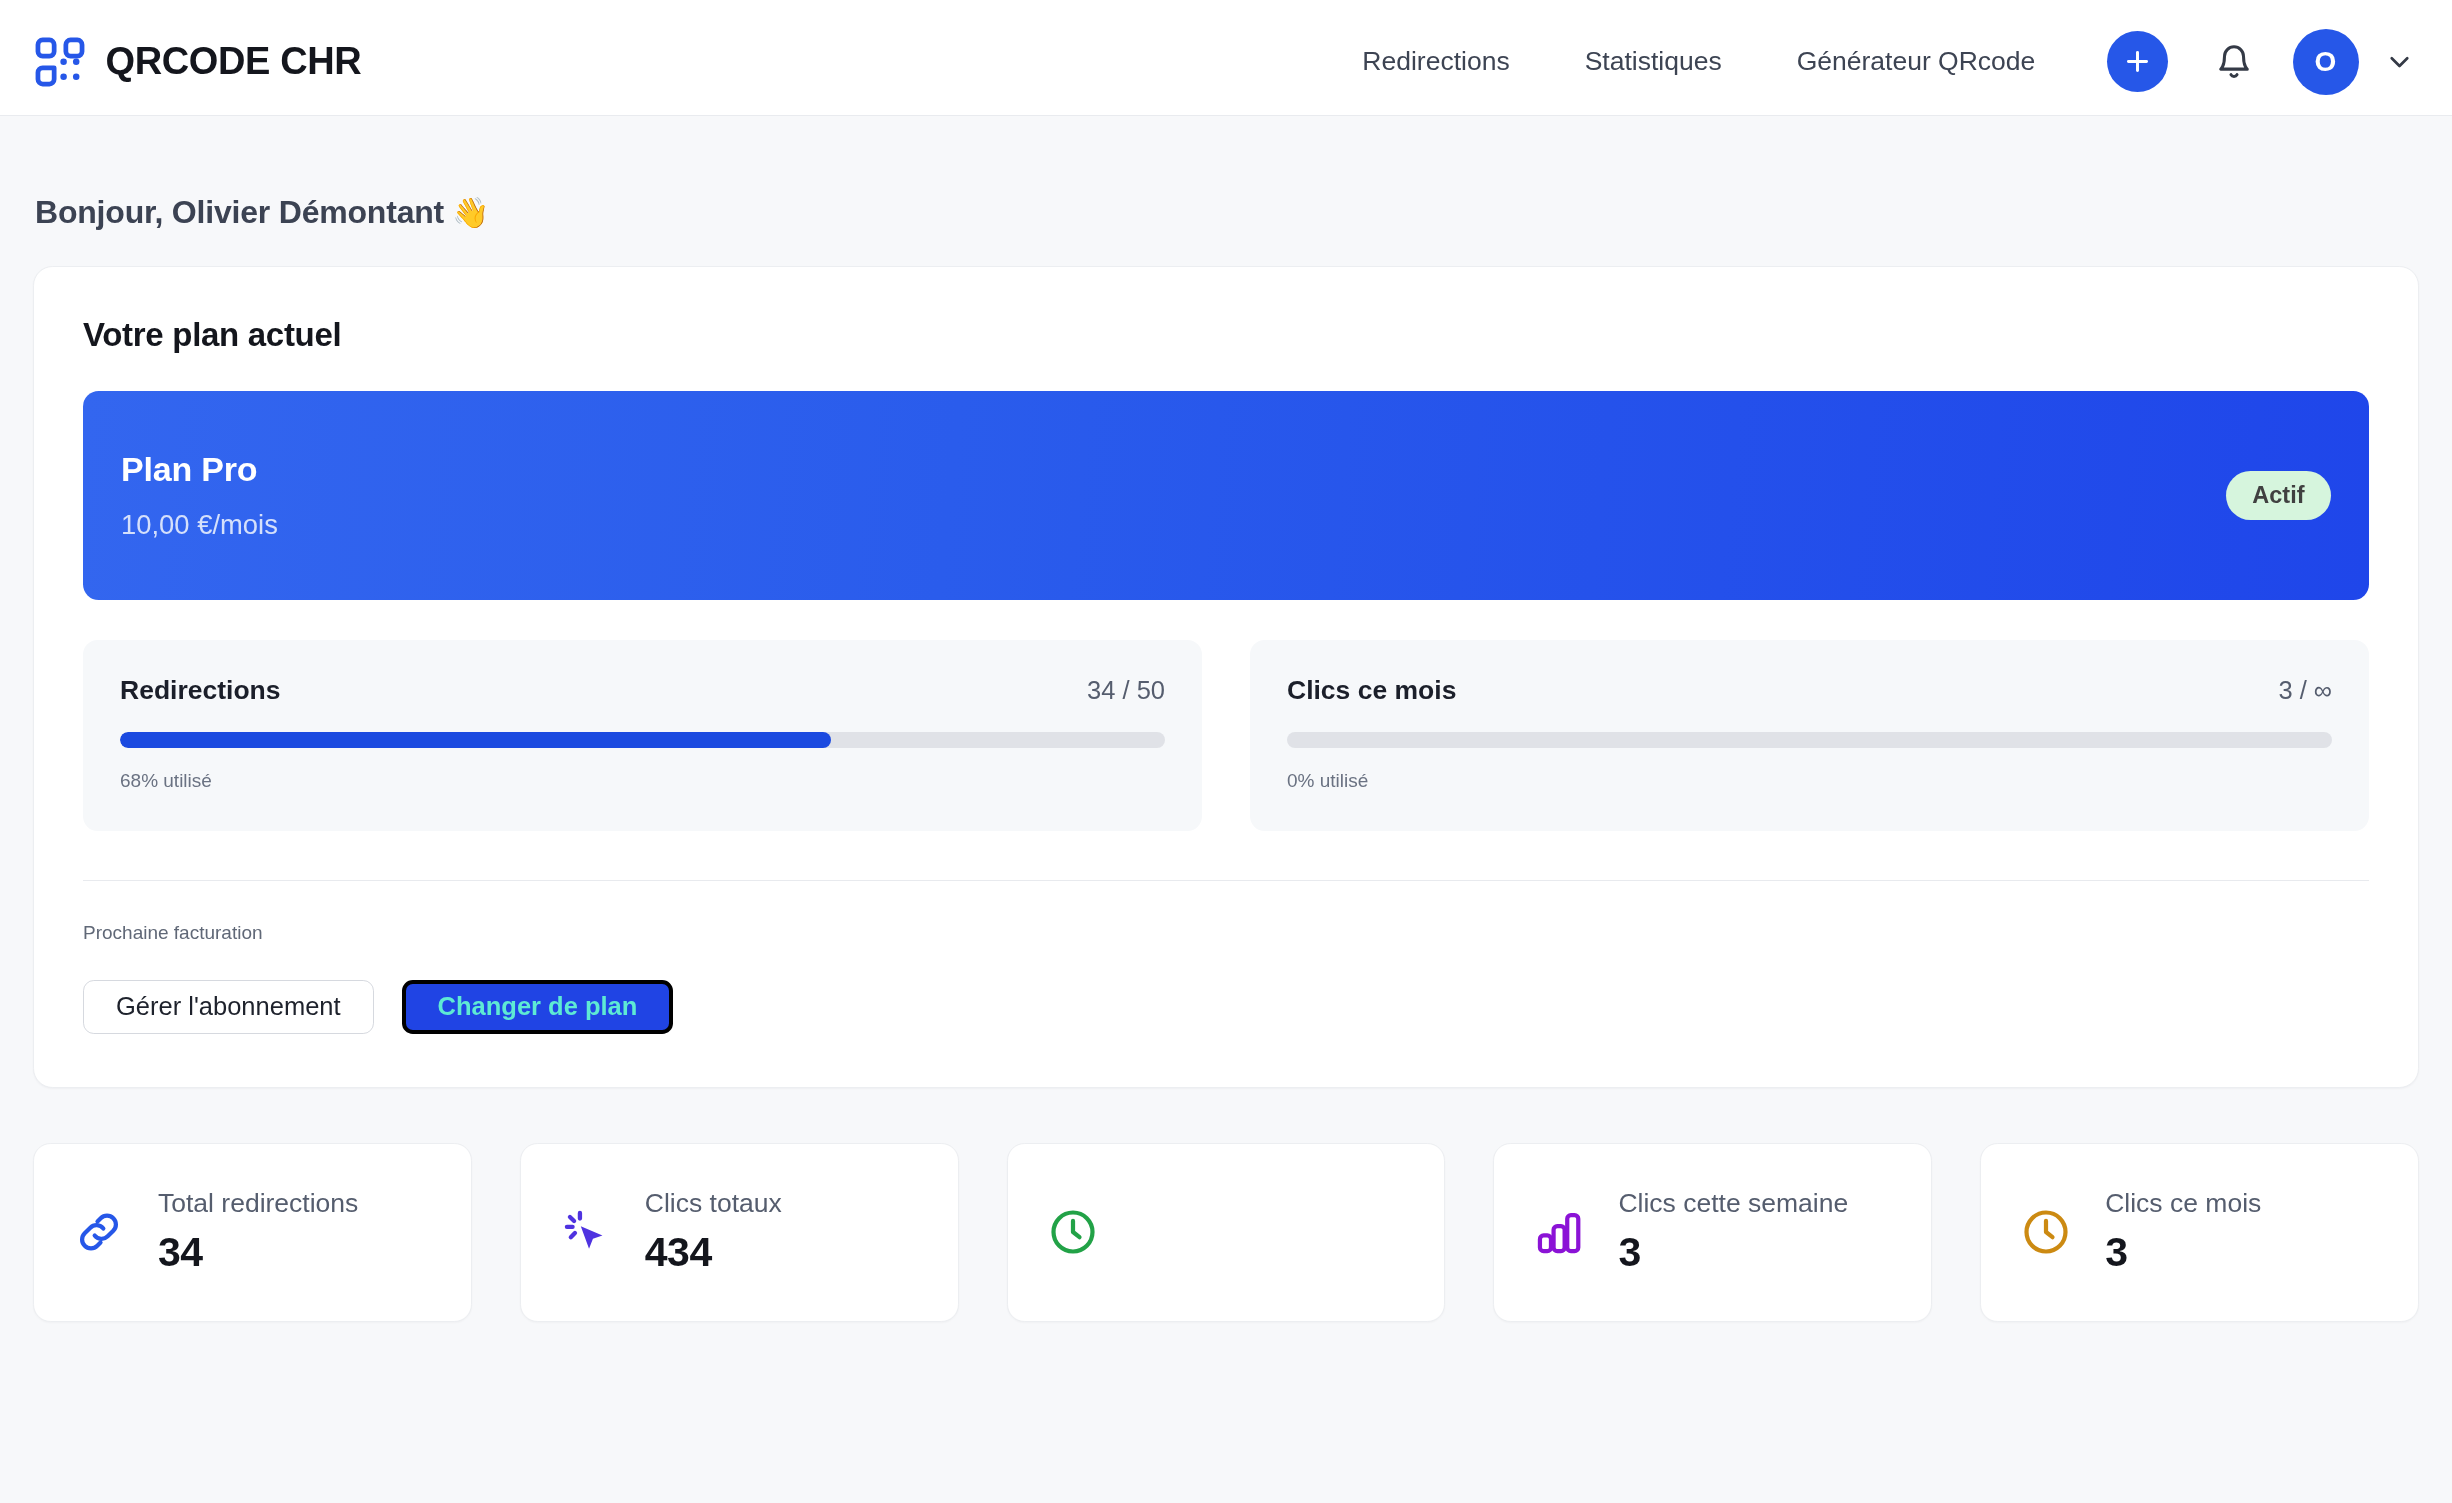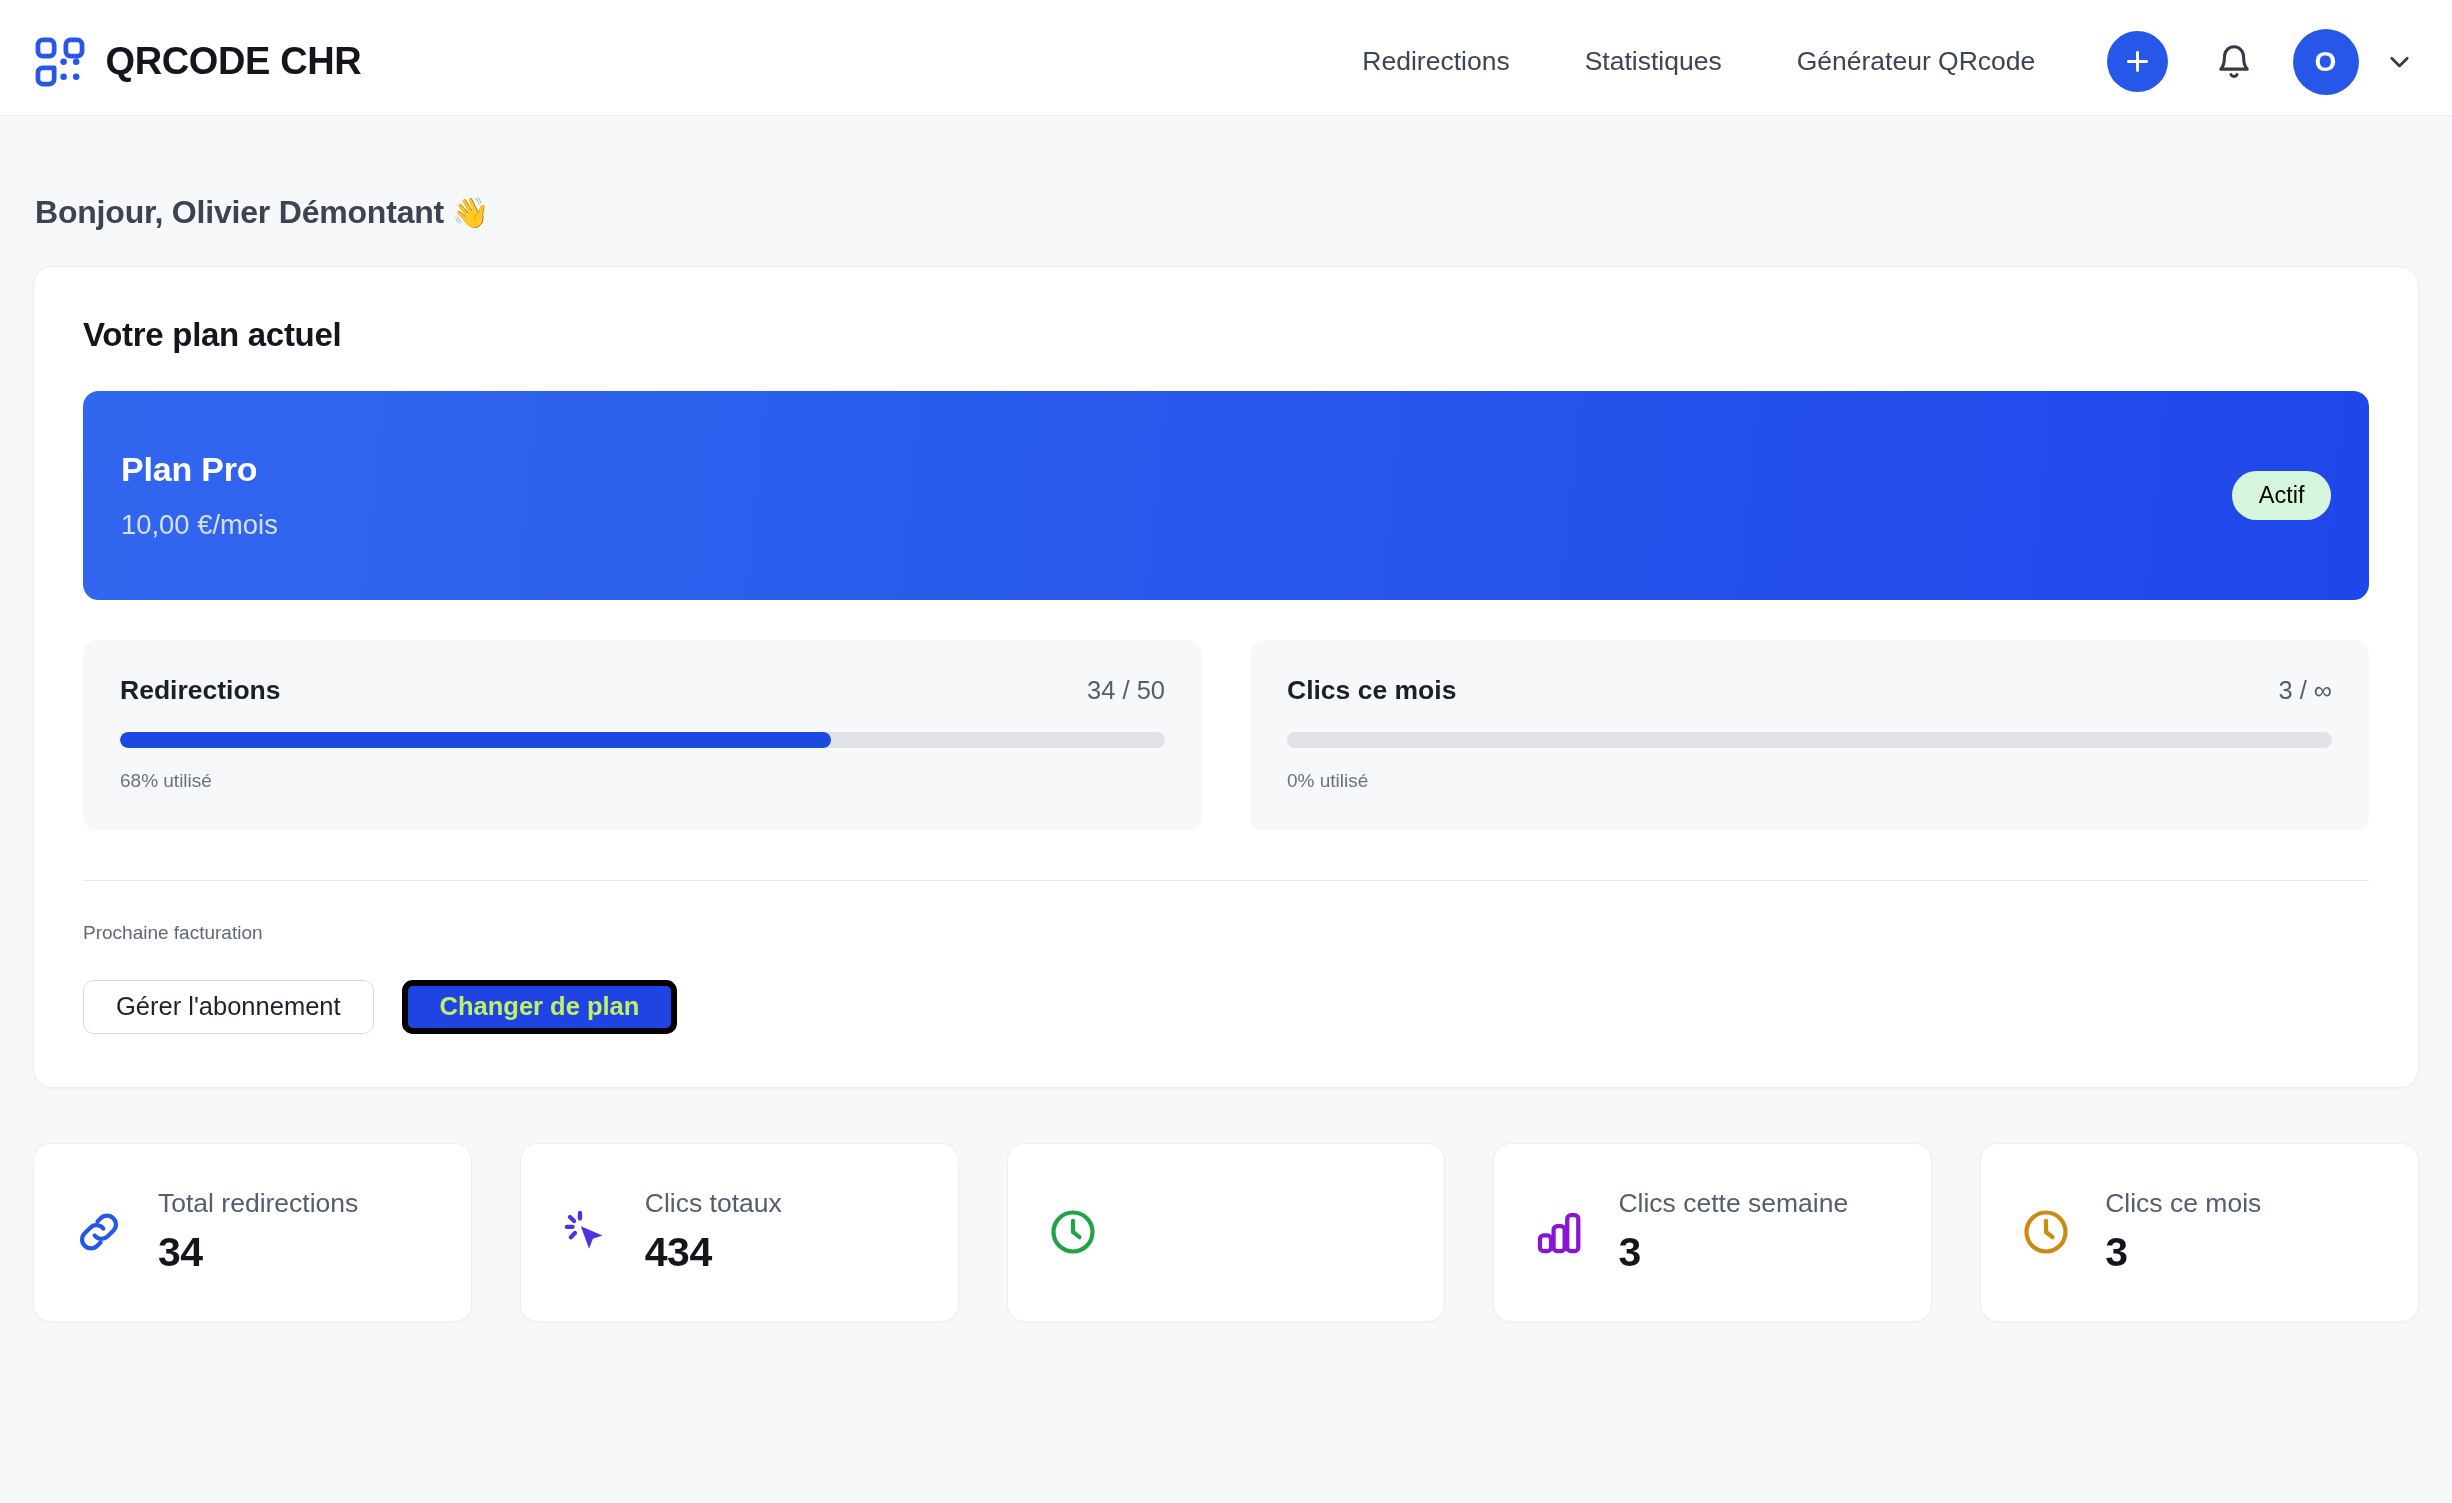--- a/index.html
+++ b/index.html
@@ -170,23 +170,23 @@
   }
 
   .plan-banner-price {
     font-size: 27.4px;
     color: #d5e0fb;
     font-weight: 400;
   }
 
   .plan-status-badge {
     background: #d6f5dd;
-    color: #000000;
+    color: #404040;
     font-size: 23.5px;
-    font-weight: 400;
+    font-weight: 700;
     border-radius: 979px;
     padding: 10.8px 26.5px;
     white-space: nowrap;
   }
 
   
   .usage-row {
     display: flex;
     gap: 48px;
     margin-top: 40px;
@@ -277,22 +277,22 @@
 
   .btn-outline {
     background: #ffffff;
     border: 1px solid #d6d9df;
     color: #1e222c;
     font-weight: 400;
   }
 
   .btn-primary {
     background: #2044e4;
-    border: 6px solid #000000;
-    color: #bef264;
+    border: 4px solid #000000;
+    color: #5eead4;
     font-weight: 700;
   }
 
   
   .stats-row {
     display: flex;
     gap: 48px;
     margin-top: 55px;
     padding-bottom: 39px;
   }

